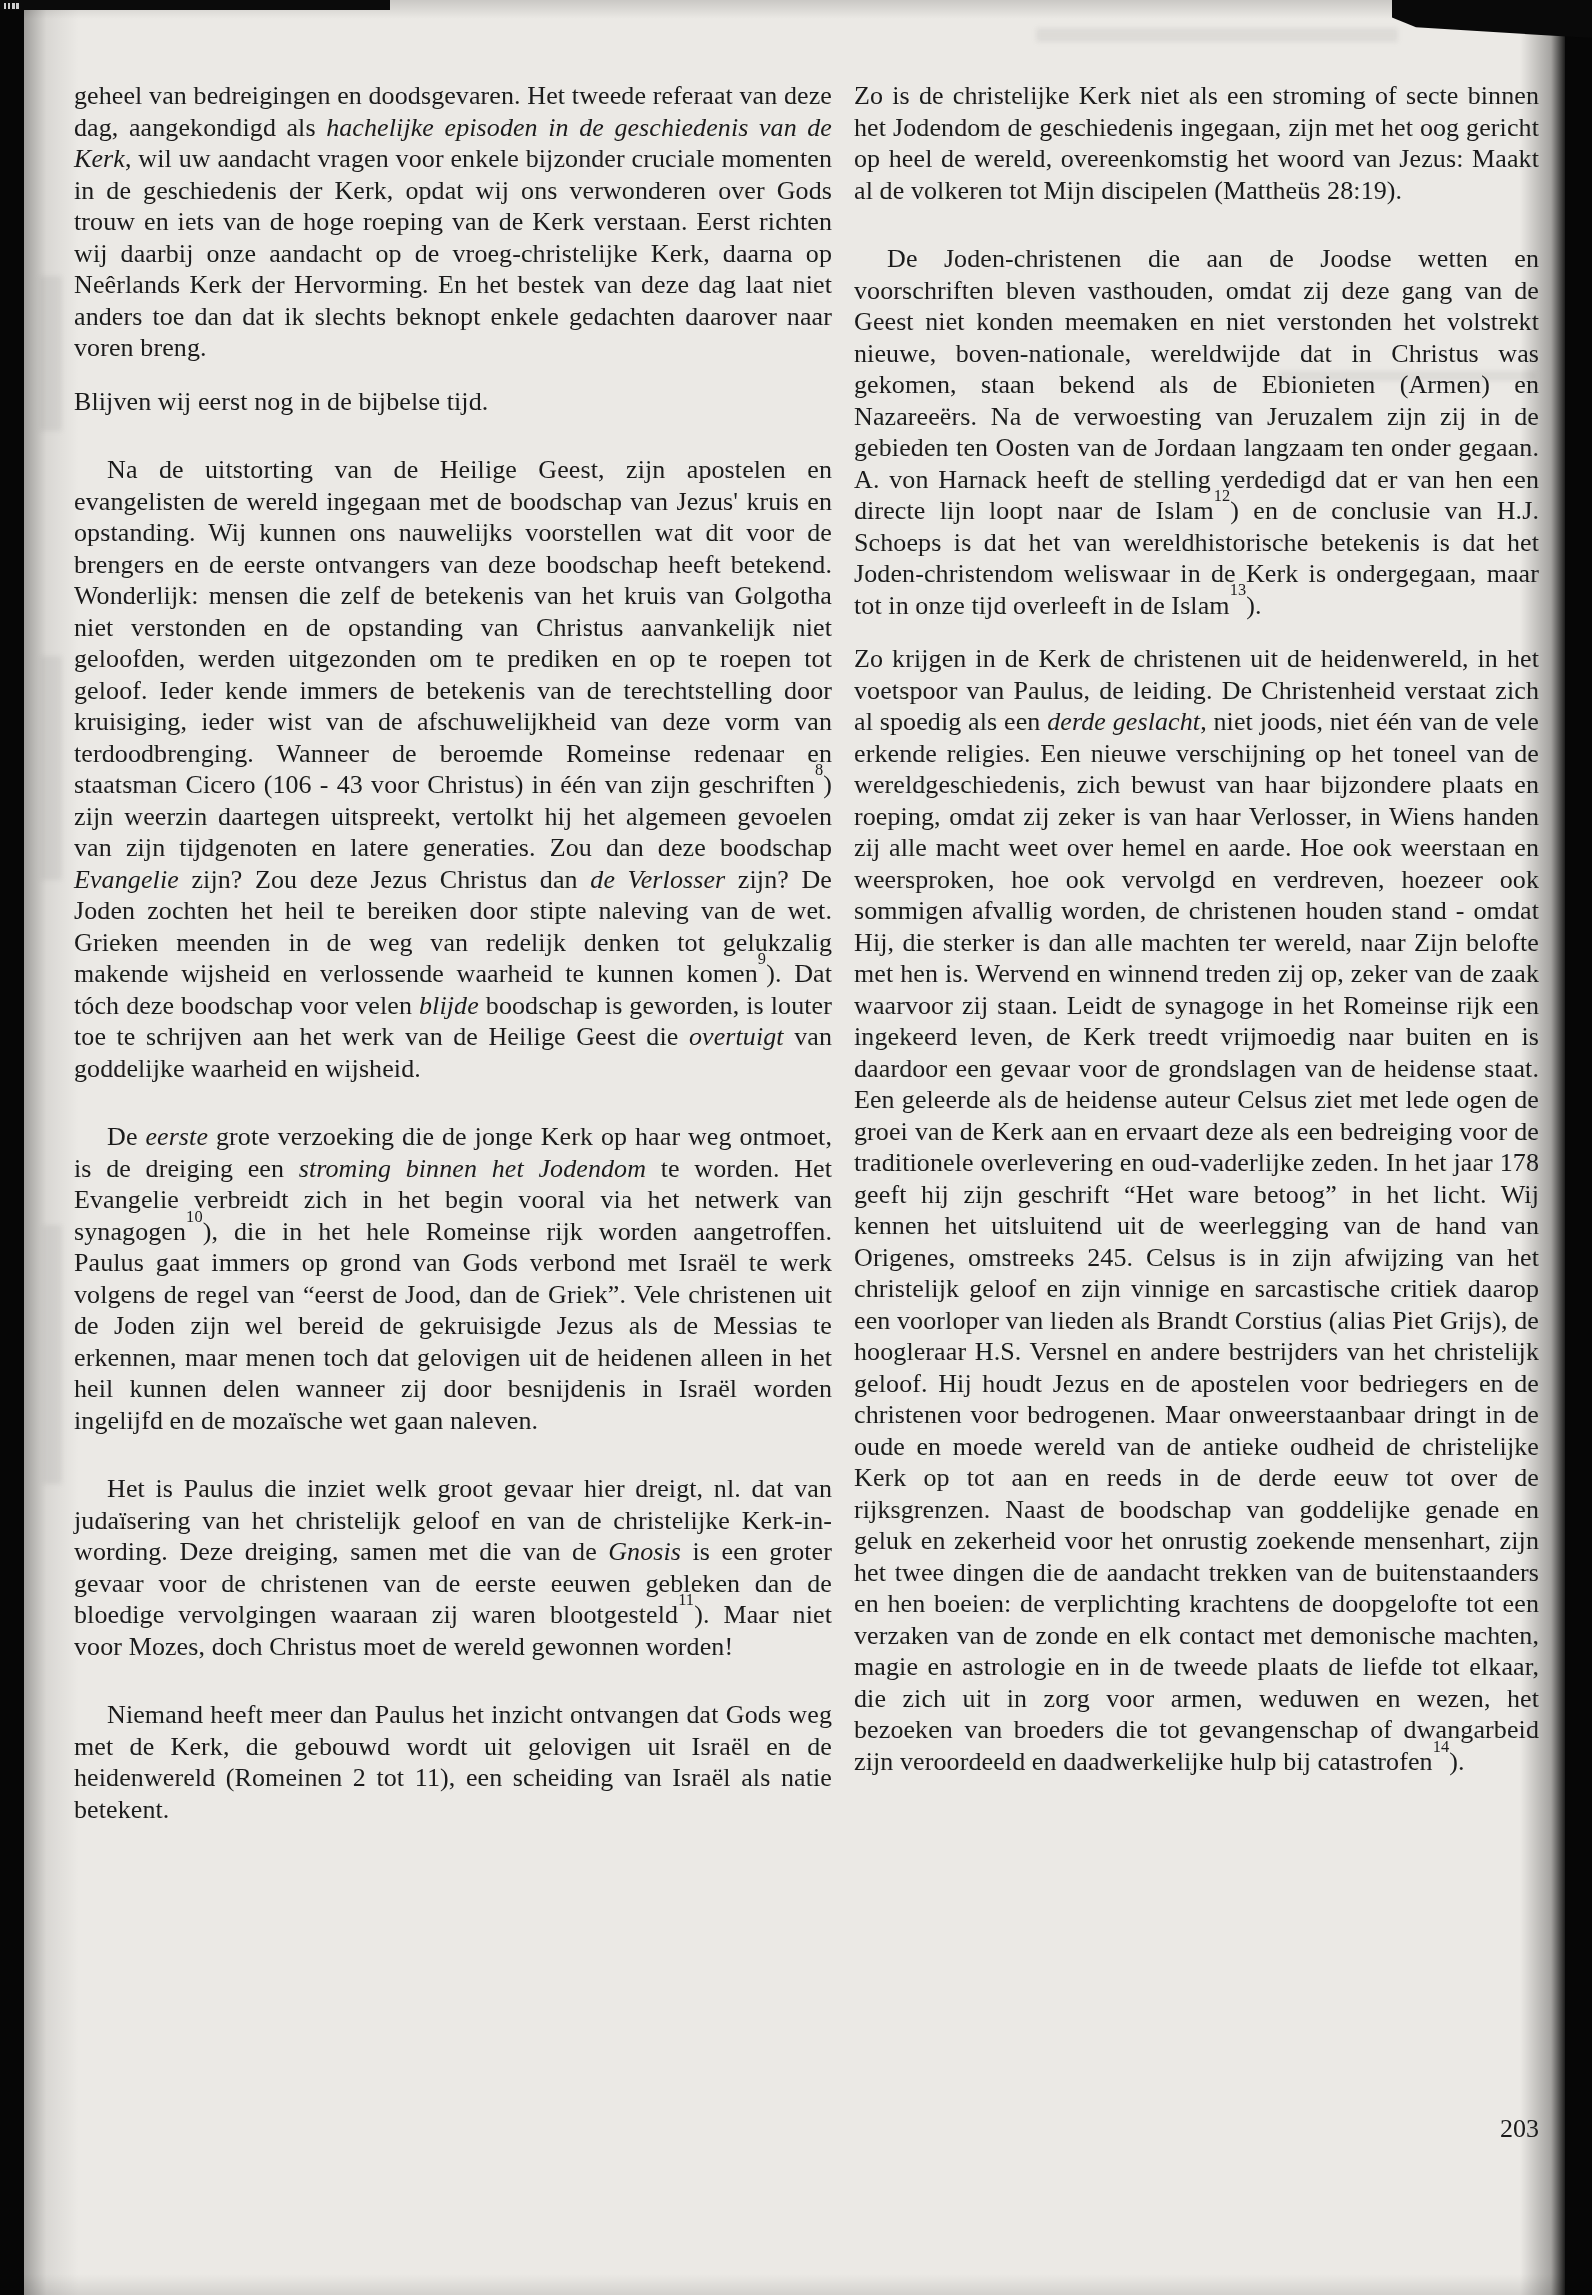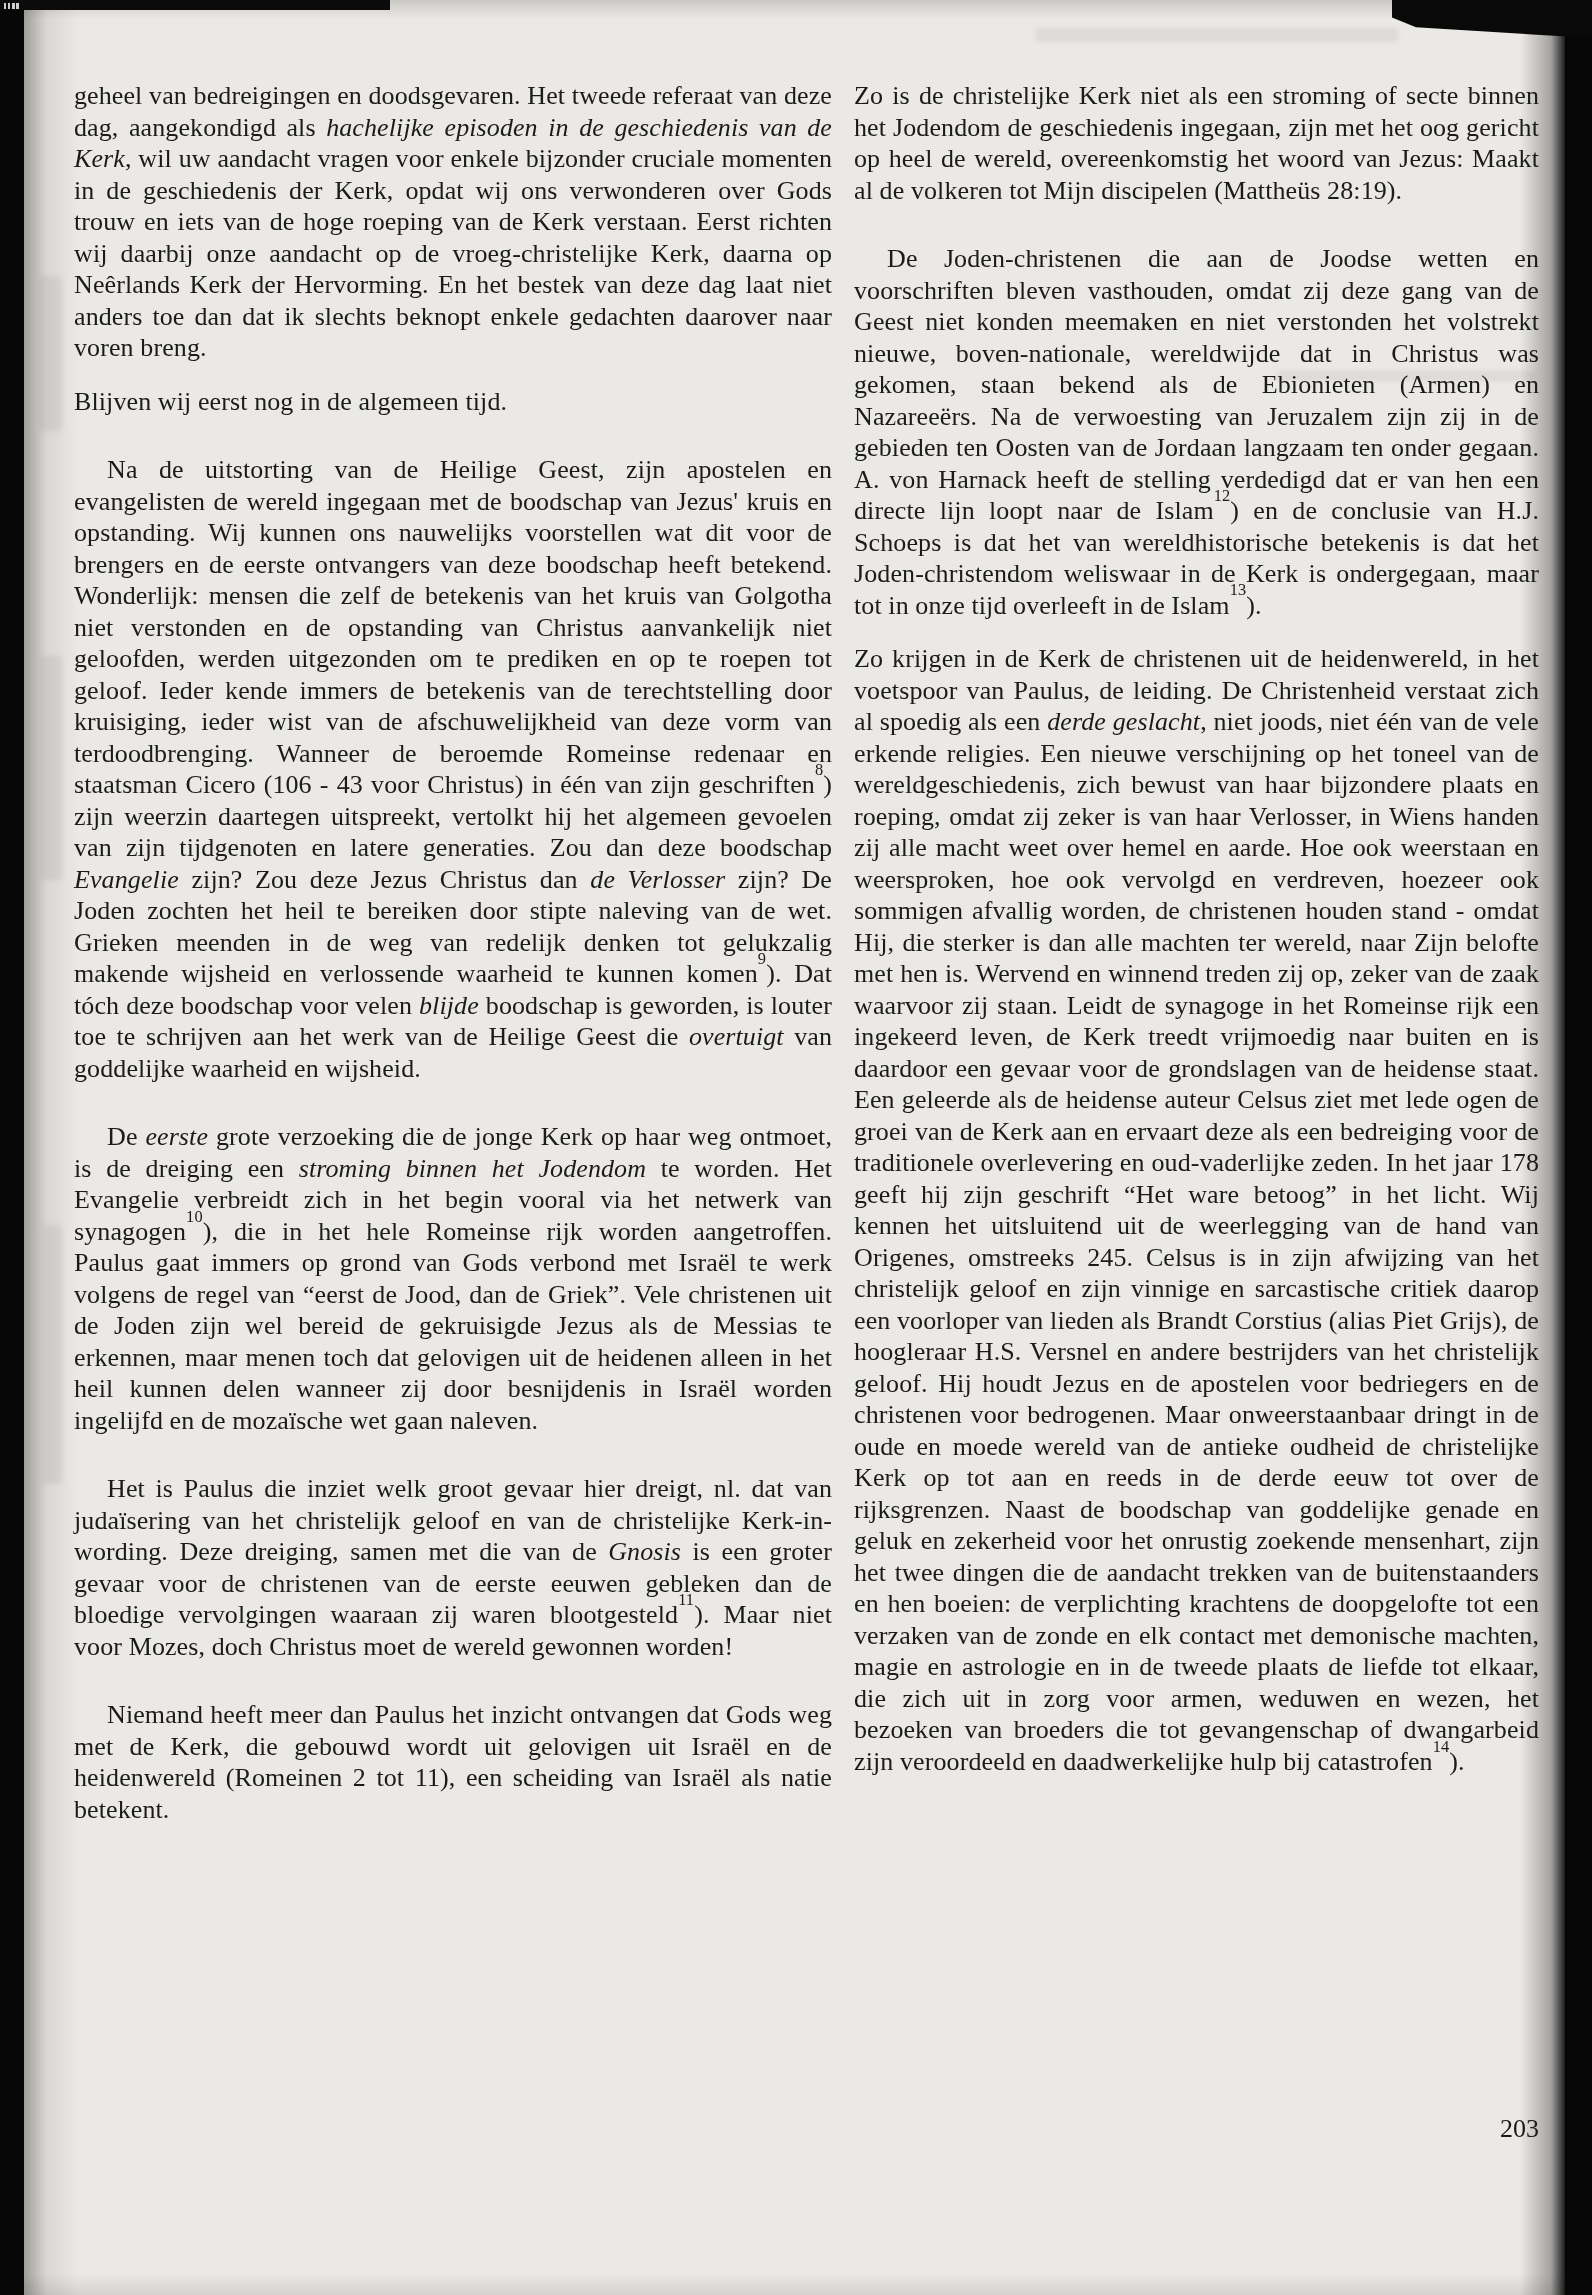--- a/index.html
+++ b/index.html
@@ -72,21 +72,21 @@
 <div>
   <div class="ghost" style="left:40px; top:276px;  width:22.4px; height:155px;"></div>
   <div class="ghost" style="left:41px; top:656px;  width:21px; height:224px;"></div>
   <div class="ghost" style="left:43px; top:1225px; width:19px; height:259px;"></div>
   <div class="ghost" style="left:1036px; top:28px; width:362px; height:14px;"></div>
   <div class="ghost" style="left:1277px; top:371px; width:259px; height:10.4px;"></div>
 </div>
 
 <div class="col col-left">
     <p class=""><span>geheel van bedreigingen en doodsgevaren. Het tweede referaat van deze dag, aangekondigd als </span><i>hachelijke episoden in de geschiedenis van de Kerk</i><span>, wil uw aandacht vragen voor enkele bijzonder cruciale momenten in de geschiedenis der Kerk, opdat wij ons verwonderen over Gods trouw en iets van de hoge roeping van de Kerk verstaan. Eerst richten wij daarbij onze aandacht op de vroeg-christelijke Kerk, daarna op Neêrlands Kerk der Hervorming. En het bestek van deze dag laat niet anders toe dan dat ik slechts beknopt enkele gedachten daarover naar voren breng.</span></p>
-    <p class="gap"><span>Blijven wij eerst nog in de algemeen tijd.</span></p>
+    <p class="gap"><span>Blijven wij eerst nog in de bijbelse tijd.</span></p>
     <p class="indent "><span>Na de uitstorting van de Heilige Geest, zijn apostelen en evangelisten de wereld ingegaan met de boodschap van Jezus' kruis en opstanding. Wij kunnen ons nauwelijks voorstellen wat dit voor de brengers en de eerste ontvangers van deze boodschap heeft betekend. Wonderlijk: mensen die zelf de betekenis van het kruis van Golgotha niet verstonden en de opstanding van Christus aanvankelijk niet geloofden, werden uitgezonden om te prediken en op te roepen tot geloof. Ieder kende immers de betekenis van de terechtstelling door kruisiging, ieder wist van de afschuwelijkheid van deze vorm van terdoodbrenging. Wanneer de beroemde Romeinse redenaar en staatsman Cicero (106 - 43 voor Christus) in één van zijn geschriften</span><sup>8</sup><span>) zijn weerzin daartegen uitspreekt, vertolkt hij het algemeen gevoelen van zijn tijdgenoten en latere generaties. Zou dan deze boodschap </span><i>Evangelie</i><span> zijn? Zou deze Jezus Christus dan </span><i>de Verlosser</i><span> zijn? De Joden zochten het heil te bereiken door stipte naleving van de wet. Grieken meenden in de weg van redelijk denken tot gelukzalig makende wijsheid en verlossende waarheid te kunnen komen</span><sup>9</sup><span>). Dat tóch deze boodschap voor velen </span><i>blijde</i><span> boodschap is geworden, is louter toe te schrijven aan het werk van de Heilige Geest die </span><i>overtuigt</i><span> van goddelijke waarheid en wijsheid.</span></p>
     <p class="indent "><span>De </span><i>eerste</i><span> grote verzoeking die de jonge Kerk op haar weg ontmoet, is de dreiging een </span><i>stroming binnen het Jodendom</i><span> te worden. Het Evangelie verbreidt zich in het begin vooral via het netwerk van synagogen</span><sup>10</sup><span>), die in het hele Romeinse rijk worden aangetroffen. Paulus gaat immers op grond van Gods verbond met Israël te werk volgens de regel van “eerst de Jood, dan de Griek”. Vele christenen uit de Joden zijn wel bereid de gekruisigde Jezus als de Messias te erkennen, maar menen toch dat gelovigen uit de heidenen alleen in het heil kunnen delen wanneer zij door besnijdenis in Israël worden ingelijfd en de mozaïsche wet gaan naleven.</span></p>
     <p class="indent "><span>Het is Paulus die inziet welk groot gevaar hier dreigt, nl. dat van judaïsering van het christelijk geloof en van de christelijke Kerk-in-wording. Deze dreiging, samen met die van de </span><i>Gnosis</i><span> is een groter gevaar voor de christenen van de eerste eeuwen gebleken dan de bloedige vervolgingen waaraan zij waren blootgesteld</span><sup>11</sup><span>). Maar niet voor Mozes, doch Christus moet de wereld gewonnen worden!</span></p>
     <p class="indent "><span>Niemand heeft meer dan Paulus het inzicht ontvangen dat Gods weg met de Kerk, die gebouwd wordt uit gelovigen uit Israël en de heidenwereld (Romeinen 2 tot 11), een scheiding van Israël als natie betekent.</span></p>
   </div>
 <div class="col col-right">
     <p class=""><span>Zo is de christelijke Kerk niet als een stroming of secte binnen het Jodendom de geschiedenis ingegaan, zijn met het oog gericht op heel de wereld, overeenkomstig het woord van Jezus: Maakt al de volkeren tot Mijn discipelen (Mattheüs 28:19).</span></p>
     <p class="indent "><span>De Joden-christenen die aan de Joodse wetten en voorschriften bleven vasthouden, omdat zij deze gang van de Geest niet konden meemaken en niet verstonden het volstrekt nieuwe, boven-nationale, wereldwijde dat in Christus was gekomen, staan bekend als de Ebionieten (Armen) en Nazareeërs. Na de verwoesting van Jeruzalem zijn zij in de gebieden ten Oosten van de Jordaan langzaam ten onder gegaan. A. von Harnack heeft de stelling verdedigd dat er van hen een directe lijn loopt naar de Islam</span><sup>12</sup><span>) en de conclusie van H.J. Schoeps is dat het van wereldhistorische betekenis is dat het Joden-christendom weliswaar in de Kerk is ondergegaan, maar tot in onze tijd overleeft in de Islam</span><sup>13</sup><span>).</span></p>
     <p class="gap"><span>Zo krijgen in de Kerk de christenen uit de heidenwereld, in het voetspoor van Paulus, de leiding. De Christenheid verstaat zich al spoedig als een </span><i>derde geslacht</i><span>, niet joods, niet één van de vele erkende religies. Een nieuwe verschijning op het toneel van de wereldgeschiedenis, zich bewust van haar bijzondere plaats en roeping, omdat zij zeker is van haar Verlosser, in Wiens handen zij alle macht weet over hemel en aarde. Hoe ook weerstaan en weersproken, hoe ook vervolgd en verdreven, hoezeer ook sommigen afvallig worden, de christenen houden stand - omdat Hij, die sterker is dan alle machten ter wereld, naar Zijn belofte met hen is. Wervend en winnend treden zij op, zeker van de zaak waarvoor zij staan. Leidt de synagoge in het Romeinse rijk een ingekeerd leven, de Kerk treedt vrijmoedig naar buiten en is daardoor een gevaar voor de grondslagen van de heidense staat. Een geleerde als de heidense auteur Celsus ziet met lede ogen de groei van de Kerk aan en ervaart deze als een bedreiging voor de traditionele overlevering en oud-vaderlijke zeden. In het jaar 178 geeft hij zijn geschrift “Het ware betoog” in het licht. Wij kennen het uitsluitend uit de weerlegging van de hand van Origenes, omstreeks 245. Celsus is in zijn afwijzing van het christelijk geloof en zijn vinnige en sarcastische critiek daarop een voorloper van lieden als Brandt Corstius (alias Piet Grijs), de hoogleraar H.S. Versnel en andere bestrijders van het christelijk geloof. Hij houdt Jezus en de apostelen voor bedriegers en de christenen voor bedrogenen. Maar onweerstaanbaar dringt in de oude en moede wereld van de antieke oudheid de christelijke Kerk op tot aan en reeds in de derde eeuw tot over de rijksgrenzen. Naast de boodschap van goddelijke genade en geluk en zekerheid voor het onrustig zoekende mensenhart, zijn het twee dingen die de aandacht trekken van de buitenstaanders en hen boeien: de verplichting krachtens de doopgelofte tot een verzaken van de zonde en elk contact met demonische machten, magie en astrologie en in de tweede plaats de liefde tot elkaar, die zich uit in zorg voor armen, weduwen en wezen, het bezoeken van broeders die tot gevangenschap of dwangarbeid zijn veroordeeld en daadwerkelijke hulp bij catastrofen</span><sup>14</sup><span>).</span></p>
   </div>

